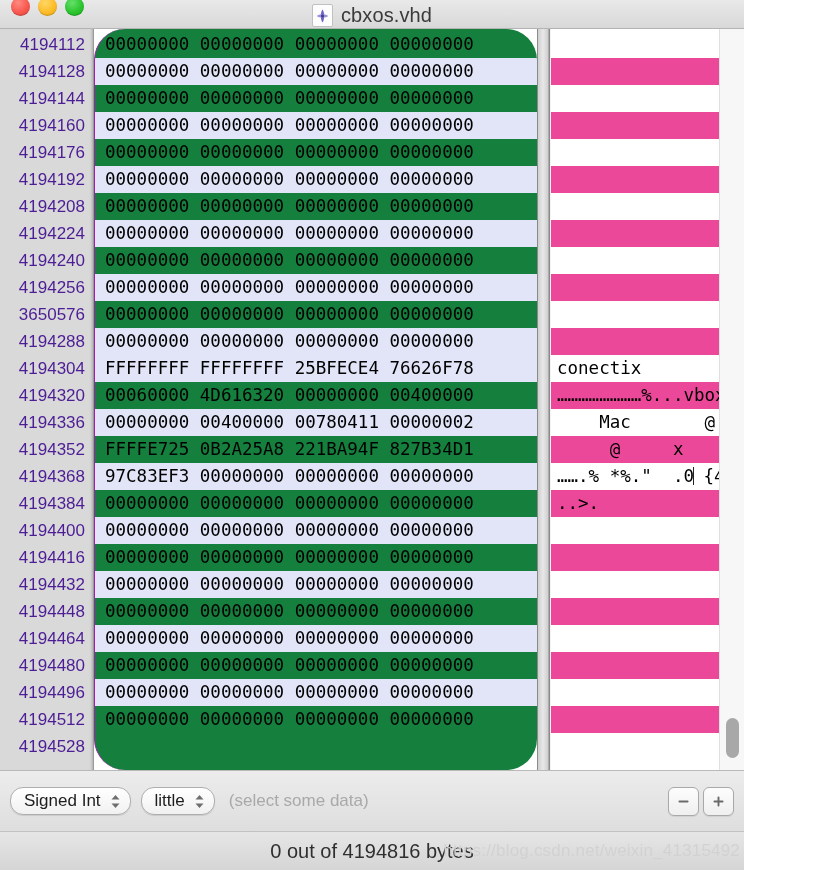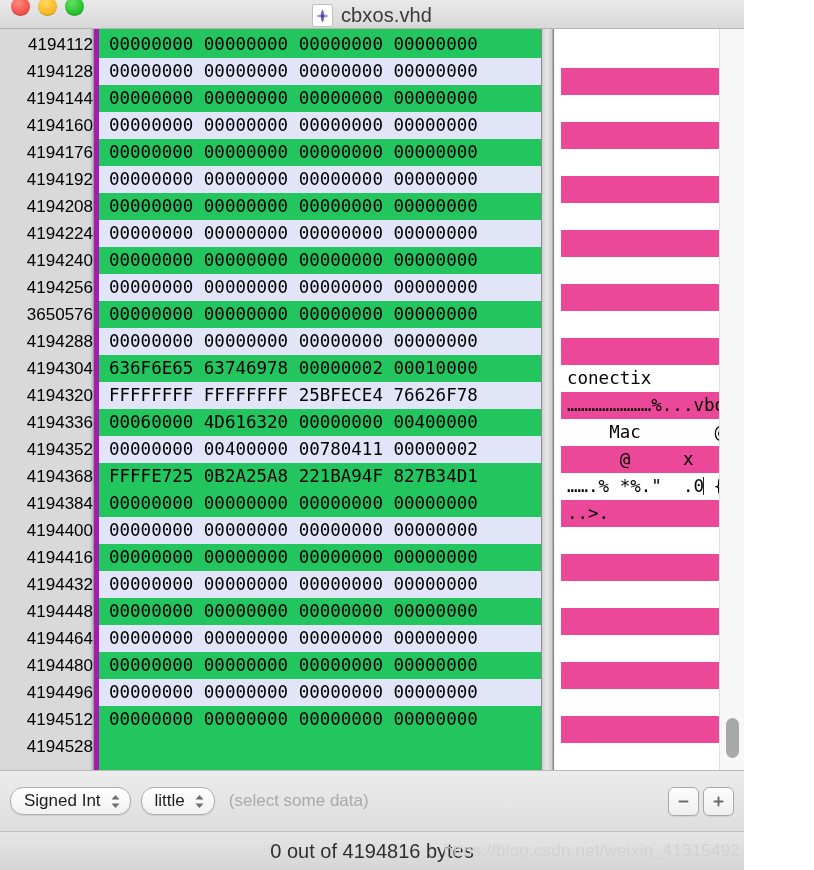--- a/index.html
+++ b/index.html
@@ -104,33 +104,35 @@
     border-right: 1px solid #9a9a9a;
     box-shadow: inset -3px 0 3px -2px rgba(0,0,0,.22);
     position: relative;
     overflow: hidden;
   }
   .gutter-inner { padding-top: 2px; }
   .addr-row {
     height: 27px;
     line-height: 27px;
     text-align: right;
+    padding-right: 8px;
     font-size: 17px;
-    color: #000000;
+    color: #4c1d95;
     font-family: "Liberation Sans", sans-serif;
     white-space: nowrap;
   }
 
   
   .hexpane {
     flex: 0 0 442px;
     position: relative;
     overflow: hidden;
-    background: #22c55e;
-    border-left: 5px solid #a21caf;
+    background: #15803d;
+    border-left: 1px solid #a21caf;
+    border-radius: 31px;
   }
   .hexpane-inner { padding-top: 2px; }
   .hex-row {
     height: 27px;
     line-height: 27px;
     font-family: "DejaVu Sans Mono", monospace;
     font-size: 17.5px;
     color: #000000;
     white-space: pre;
     padding-left: 10px;
@@ -149,21 +151,21 @@
     position: relative;
   }
 
   
   .asciipane {
     flex: 1 1 auto;
     position: relative;
     overflow: hidden;
     background: #ffffff;
   }
-  .asciipane-inner { padding-top: 12px; margin-left: 6px; }
+  .asciipane-inner { padding-top: 2px; }
   .ascii-row {
     height: 27px;
     line-height: 27px;
     font-family: "DejaVu Sans Mono", monospace;
     font-size: 17.5px;
     color: #000000;
     white-space: pre;
     padding-left: 6px;
     position: relative;
   }
@@ -350,25 +352,25 @@
           <div class="hex-row">00000000 00000000 00000000 00000000</div>
           <div class="hex-row alt">00000000 00000000 00000000 00000000</div>
           <div class="hex-row">00000000 00000000 00000000 00000000</div>
           <div class="hex-row alt">00000000 00000000 00000000 00000000</div>
           <div class="hex-row">00000000 00000000 00000000 00000000</div>
           <div class="hex-row alt">00000000 00000000 00000000 00000000</div>
           <div class="hex-row">00000000 00000000 00000000 00000000</div>
           <div class="hex-row alt">00000000 00000000 00000000 00000000</div>
           <div class="hex-row">00000000 00000000 00000000 00000000</div>
           <div class="hex-row alt">00000000 00000000 00000000 00000000</div>
-          <div class="hex-row">636F6E65 63746978 00000002 00010000</div>
           <div class="hex-row alt">FFFFFFFF FFFFFFFF 25BFECE4 76626F78</div>
           <div class="hex-row">00060000 4D616320 00000000 00400000</div>
           <div class="hex-row alt">00000000 00400000 00780411 00000002</div>
           <div class="hex-row">FFFFE725 0B2A25A8 221BA94F 827B34D1</div>
+          <div class="hex-row alt">97C83EF3 00000000 00000000 00000000</div>
           <div class="hex-row">00000000 00000000 00000000 00000000</div>
           <div class="hex-row alt">00000000 00000000 00000000 00000000</div>
           <div class="hex-row">00000000 00000000 00000000 00000000</div>
           <div class="hex-row alt">00000000 00000000 00000000 00000000</div>
           <div class="hex-row">00000000 00000000 00000000 00000000</div>
           <div class="hex-row alt">00000000 00000000 00000000 00000000</div>
           <div class="hex-row">00000000 00000000 00000000 00000000</div>
           <div class="hex-row alt">00000000 00000000 00000000 00000000</div>
           <div class="hex-row">00000000 00000000 00000000 00000000</div>
         </div>

